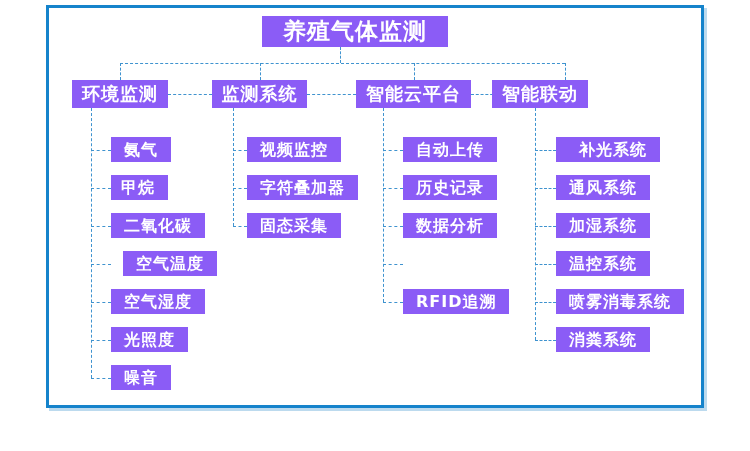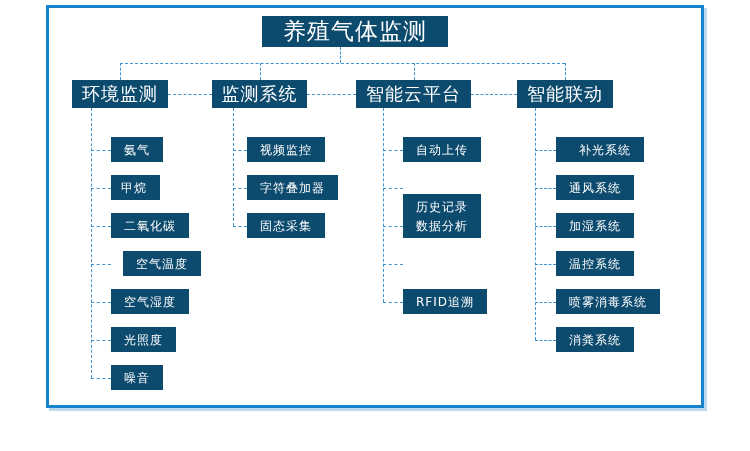--- a/index.html
+++ b/index.html
@@ -6,27 +6,27 @@
   body{
     width:750px;height:451px;position:relative;background:#ffffff;
     font-family:"DejaVu Sans","Liberation Sans",sans-serif;overflow:hidden;
   }
   .frame{
     position:absolute;left:46px;top:5px;width:652px;height:397px;
     border:3px solid #1583cb;box-shadow:3px 3px 0 #bcdaee;background:#ffffff;
     box-sizing:content-box;
   }
   .node{
-    position:absolute;background:#0c4a6e;color:#ffffff;font-weight:normal;
+    position:absolute;background:#8b5cf6;color:#ffffff;font-weight:bold;
     display:flex;align-items:center;justify-content:center;
     box-sizing:border-box;white-space:nowrap;line-height:1;text-align:right;
   }
   .title-node{left:262px;top:16px;width:186px;height:31px;font-size:23px;letter-spacing:1px;}
   .branch-node{top:80px;height:28px;font-size:18px;letter-spacing:1px;}
-  .child-node{height:25px;font-size:12px;padding:0 13px;letter-spacing:1px;}
+  .child-node{height:25px;font-size:16px;padding:0 13px;letter-spacing:1px;}
   .h-dash{position:absolute;height:0;border-top:1.5px dashed #3f93cf;}
   .v-dash{position:absolute;width:0;border-left:1.5px dashed #3f93cf;}
 </style>
 </head>
 <body>
 
 <div class="frame"></div>
 
 <div class="node title-node">养殖气体监测</div>
 
@@ -61,28 +61,28 @@
     <div class="node child-node" style="left: 247px; top: 175px;">字符叠加器</div>
     <div class="h-dash" style="left: 233px; top: 225.5px; width: 14px;"></div>
     <div class="node child-node" style="left: 247px; top: 213px;">固态采集</div>
     <div class="v-dash" style="left: 413.5px; top: 63px; height: 17px;"></div>
     <div class="node branch-node" style="left: 356px; width: 115px;">智能云平台</div>
     <div class="h-dash" style="left: 471px; top: 94px; width: 46px;"></div>
     <div class="v-dash" style="left: 383px; top: 108px; height: 193.5px;"></div>
     <div class="h-dash" style="left: 383px; top: 149.5px; width: 20px;"></div>
     <div class="node child-node" style="left: 403px; top: 137px;">自动上传</div>
     <div class="h-dash" style="left: 383px; top: 187.5px; width: 20px;"></div>
-    <div class="node child-node" style="left: 403px; top: 175px; margin-top: 19px;">历史记录</div>
+    <div class="node child-node" style="left: 403px; top: 175px;">历史记录</div>
     <div class="h-dash" style="left: 383px; top: 225.5px; width: 20px;"></div>
     <div class="node child-node" style="left: 403px; top: 213px;">数据分析</div>
     <div class="h-dash" style="left: 383px; top: 263.5px; width: 20px;"></div>
     <div class="h-dash" style="left: 383px; top: 301.5px; width: 20px;"></div>
     <div class="node child-node" style="left: 403px; top: 289px;">RFID追溯</div>
     <div class="v-dash" style="left: 565px; top: 63px; height: 17px;"></div>
-    <div class="node branch-node" style="left: 517px; width: 96px;">智能联动</div>
+    <div class="node branch-node" style="left: 492px; width: 96px;">智能联动</div>
     <div class="v-dash" style="left: 535px; top: 108px; height: 231.5px;"></div>
     <div class="h-dash" style="left: 535px; top: 149.5px; width: 21px;"></div>
     <div class="node child-node" style="left: 556px; top: 137px; padding-left: 23px;">补光系统</div>
     <div class="h-dash" style="left: 535px; top: 187.5px; width: 21px;"></div>
     <div class="node child-node" style="left: 556px; top: 175px;">通风系统</div>
     <div class="h-dash" style="left: 535px; top: 225.5px; width: 21px;"></div>
     <div class="node child-node" style="left: 556px; top: 213px;">加湿系统</div>
     <div class="h-dash" style="left: 535px; top: 263.5px; width: 21px;"></div>
     <div class="node child-node" style="left: 556px; top: 251px;">温控系统</div>
     <div class="h-dash" style="left: 535px; top: 301.5px; width: 21px;"></div>

